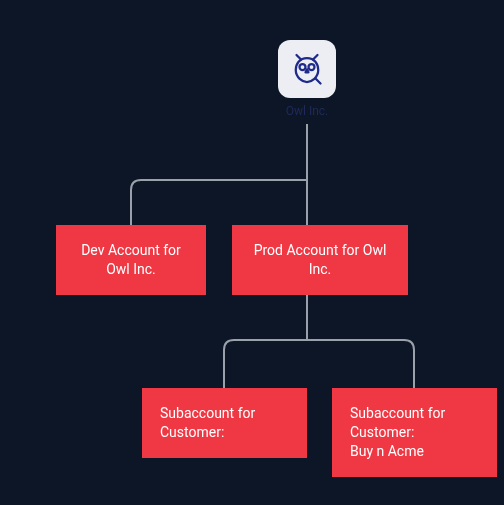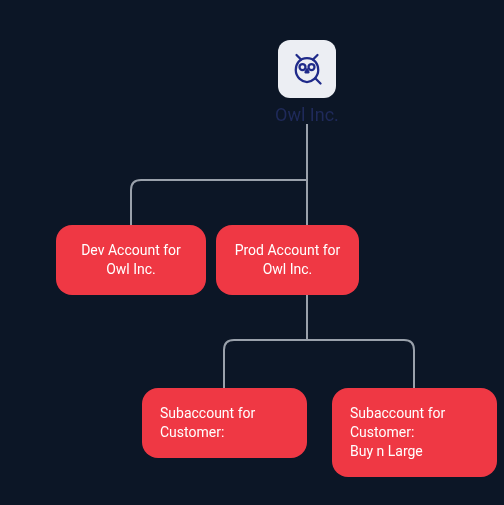--- a/index.html
+++ b/index.html
@@ -1,22 +1,22 @@
 <!DOCTYPE html>
 <html><head>
 <meta charset="utf-8">
 <style>
   html,body{margin:0;padding:0;background:#0c1626;font-family:-apple-system,BlinkMacSystemFont,"Segoe UI",Roboto,Helvetica,Arial,sans-serif}
   .stage{position:relative;width:504px;height:505px;background:#0c1626;overflow:hidden}
   .logo-tile{position:absolute;left:278px;top:40px;width:58px;height:58px;background:#eceef3;border-radius:12px;display:flex;align-items:center;justify-content:center}
-  .company-label{position:absolute;left:260px;top:104px;width:94px;text-align:center;color:#1f2a5a;font-size:18px}
-  .node{position:absolute;background:#ef3844;color:#fff;border-radius:16px;padding:16px 18px;box-sizing:border-box;font-size:14px;line-height:1.35}
+  .company-label{position:absolute;left:260px;top:104px;width:94px;text-align:center;color:#1f2a5a;font-size:12px}
+  .node{position:absolute;background:#ef3844;color:#fff;border-radius:0;padding:16px 18px;box-sizing:border-box;font-size:14px;line-height:1.35}
   .node.center{text-align:center}
   .dev{left:56px;top:225px;width:150px}
-  .prod{left:216px;top:225px;width:143px}
+  .prod{left:232px;top:225px;width:176px}
   .acme{left:142px;top:388px;width:165px}
   .bnl{left:332px;top:388px;width:165px}
   svg.connectors{position:absolute;inset:0;width:504px;height:505px;pointer-events:none}
   svg.connectors path{stroke:#9aa1ab;stroke-width:2;fill:none}
 </style>
 </head>
 <body>
 
 <div class="stage">
 
@@ -59,16 +59,16 @@
   </div>
 
   <div class="node acme">
     <div>Subaccount for</div>
     <div>Customer:</div>
   </div>
 
   <div class="node bnl">
     <div>Subaccount for</div>
     <div>Customer:</div>
-    <div>Buy n Large</div>
+    <div>Buy n Acme</div>
   </div>
 
 </div>
 
 </body></html>

